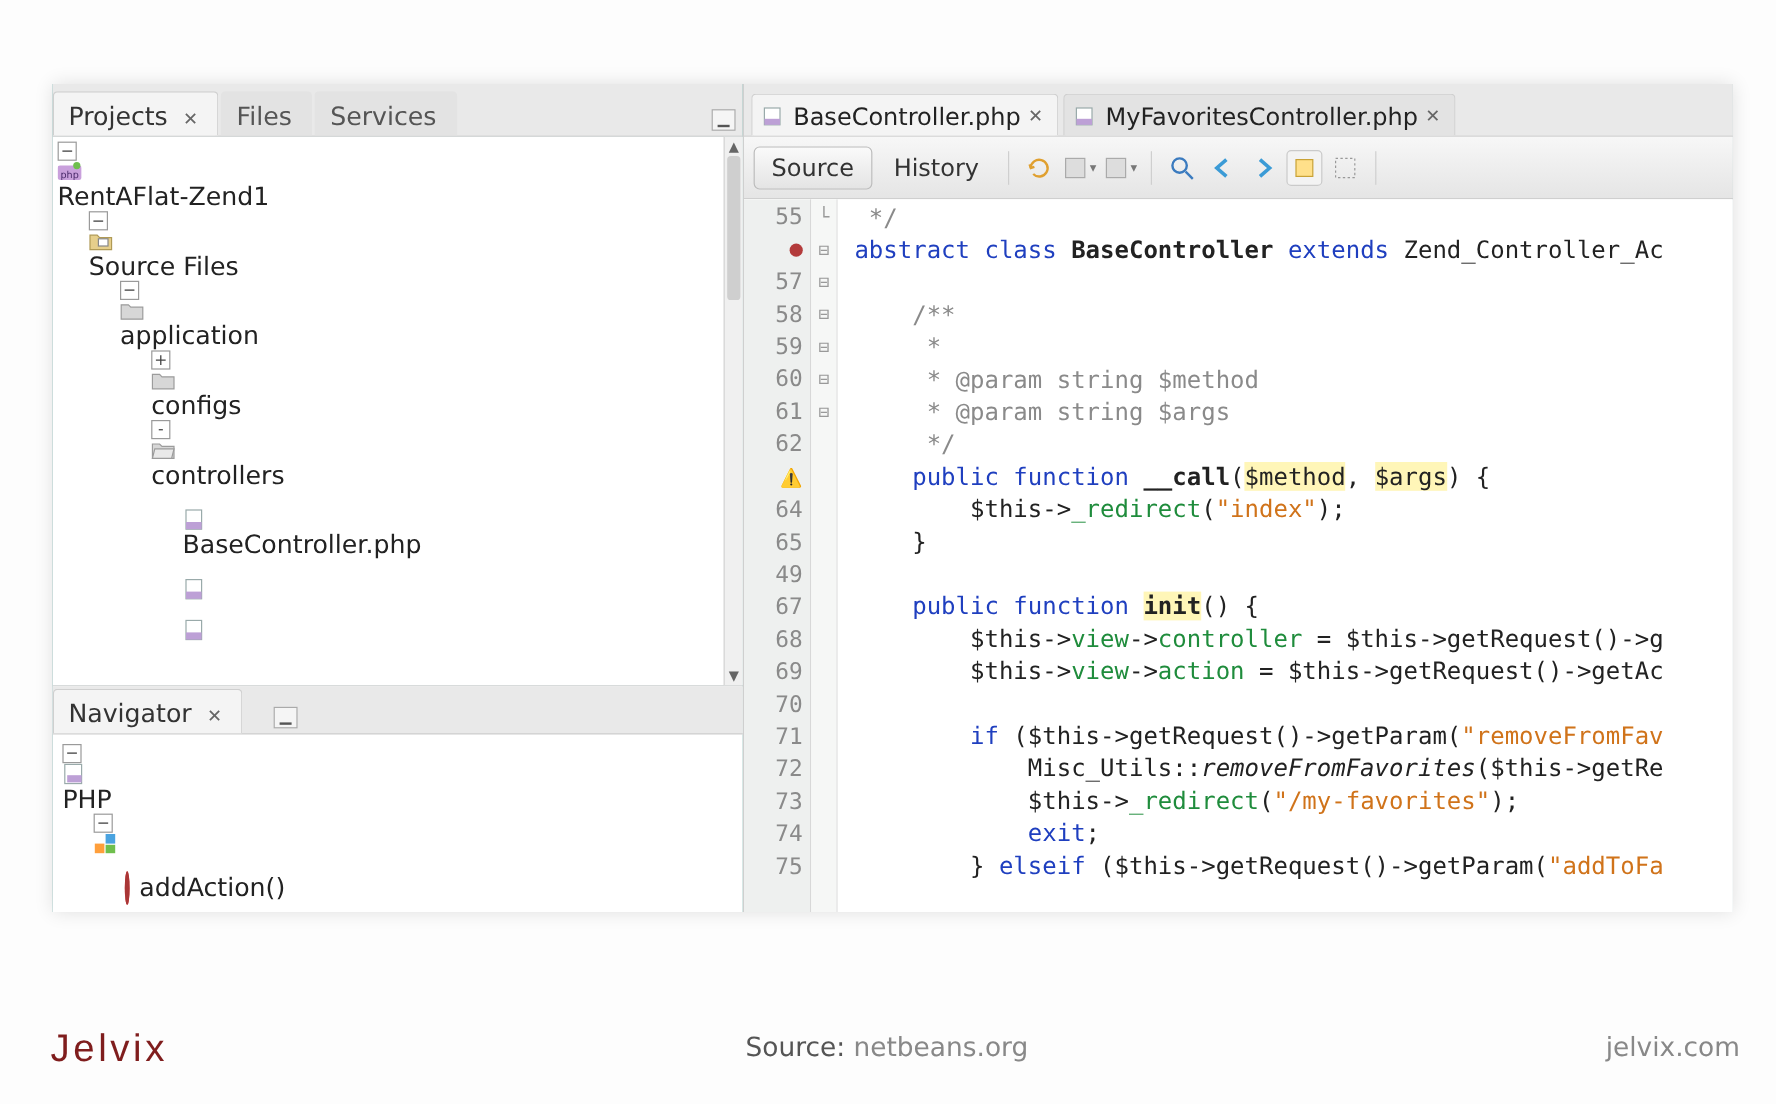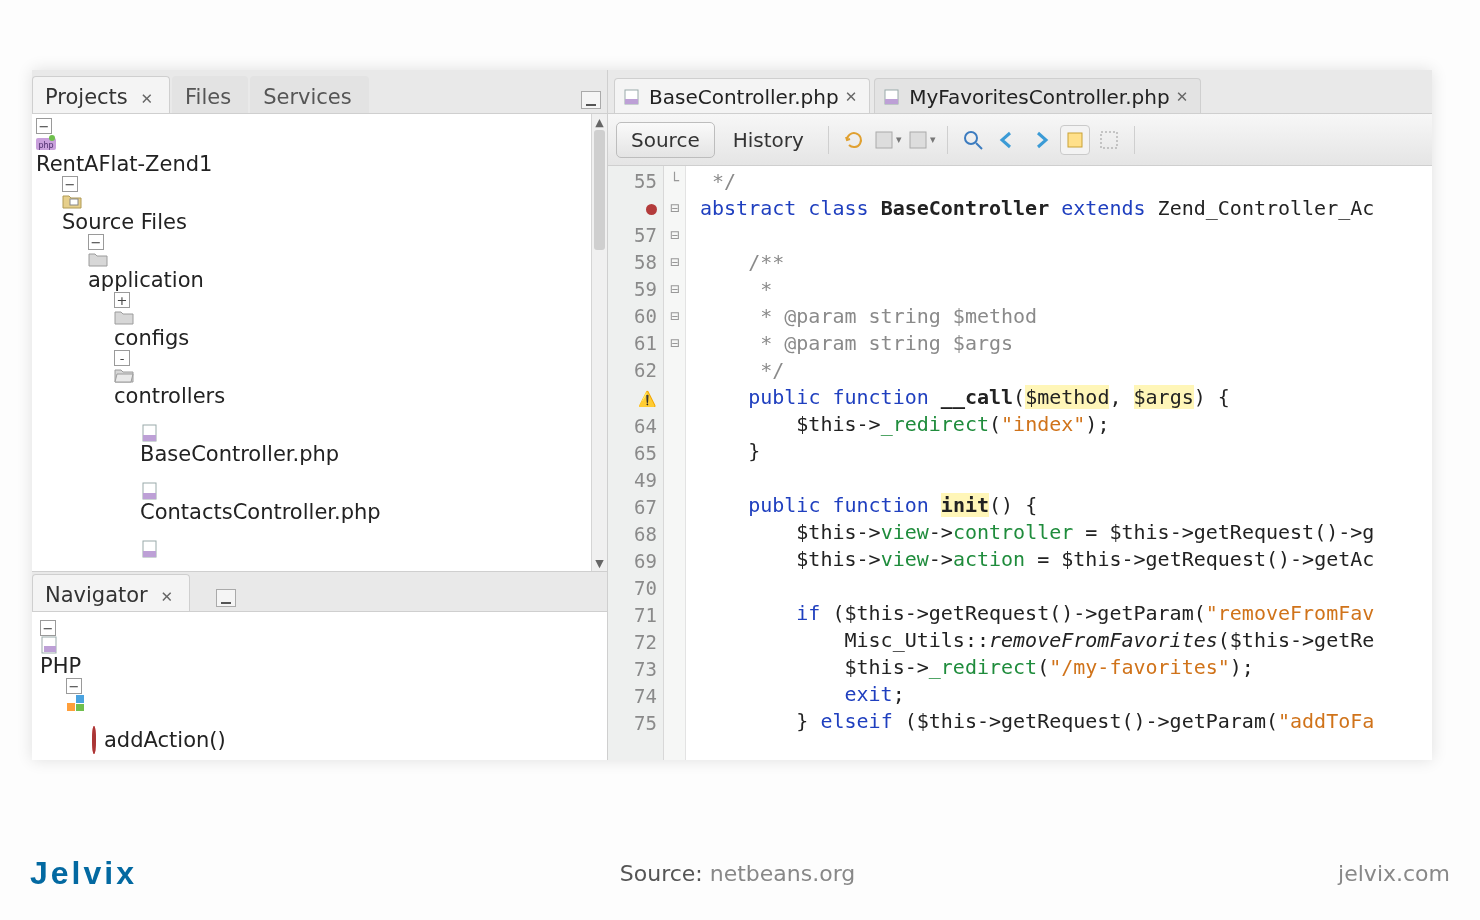--- a/index.html
+++ b/index.html
@@ -8,21 +8,21 @@
     height: 920px;
     background: #fdfdfd;
     font-family: "DejaVu Sans", Arial, sans-serif;
     font-size: 20px;
     color: #222;
     overflow: hidden;
     position: relative;
   }
   .frame {
     position: absolute;
-    left: 32px; top: 70px;
+    left: 44px; top: 70px;
     width: 1400px; height: 690px;
     box-shadow: 0 0 15px rgba(0,0,0,.12);
     background: #0f766e;
     display: flex;
   }
   
   .leftcol { width: 576px; display:flex; flex-direction:column; border-right:1px solid #cfcfcf;}
   .pane-tabs { height: 44px; display:flex; background:#e9e9e9; border-bottom:1px solid #cfcfcf; align-items:flex-end;}
   .pane-tab {
     padding: 8px 16px 4px 12px;
@@ -89,21 +89,21 @@
   .fn{font-weight:bold;}
   .hl{background:#fff6b8;}
   .mem{color:#1f8c3c;}
   .warn-ico{display:inline-block;line-height:27px;font-size:15px;}
   .circ{display:inline-block;width:11px;height:11px;border-radius:50%;background:#b33b3b;vertical-align:middle;}
   
   .footer{position:absolute;left:30px;right:30px;bottom:28px;display:flex;justify-content:space-between;align-items:center;color:#888;font-size:26px;letter-spacing:1px;}
   .footer .src{font-size:22px;letter-spacing:0;}
   .footer .src b{color:#555;font-weight:normal;}
   .footer .url{font-size:22px;letter-spacing:0;}
-  .jelvix{font-family:"Segoe UI",sans-serif;font-weight:700;font-size:32px;color:#0369a1;letter-spacing:3px;}
+  .jelvix{font-family:"Segoe UI",sans-serif;font-weight:400;font-size:32px;color:#7f1d1d;letter-spacing:3px;margin-left:12px;}
 </style>
 </head>
 <body>
 
 <div class="frame">
 
   <div class="leftcol">
     <div class="pane-tabs">
       <div class="pane-tab">
         <span>Projects</span>
@@ -176,21 +176,21 @@
                                     <rect x="3" y="11" width="13" height="6" fill="#bda0d6"></rect>
                                   </svg>
                                 </span><span class="label">BaseController.php</span></div>
                             </li>
                             <li>
                               <div class="row"><span class="toggle empty"></span><span class="node-icon">
                                   <svg viewBox="0 0 20 18">
                                     <rect x="3" y="1" width="13" height="16" fill="#fff" stroke="#9aa"></rect>
                                     <rect x="3" y="11" width="13" height="6" fill="#bda0d6"></rect>
                                   </svg>
-                                </span><span class="label">ContactsController.php</span></div>
+                                </span></div>
                             </li>
                             <li>
                               <div class="row">
                                 <span class="toggle empty"></span>
                                 <span class="node-icon">
                                   <svg viewBox="0 0 20 18">
                                     <rect x="3" y="1" width="13" height="16" fill="#fff" stroke="#9aa"></rect>
                                     <rect x="3" y="11" width="13" height="6" fill="#bda0d6"></rect>
                                   </svg>
                                 </span>

